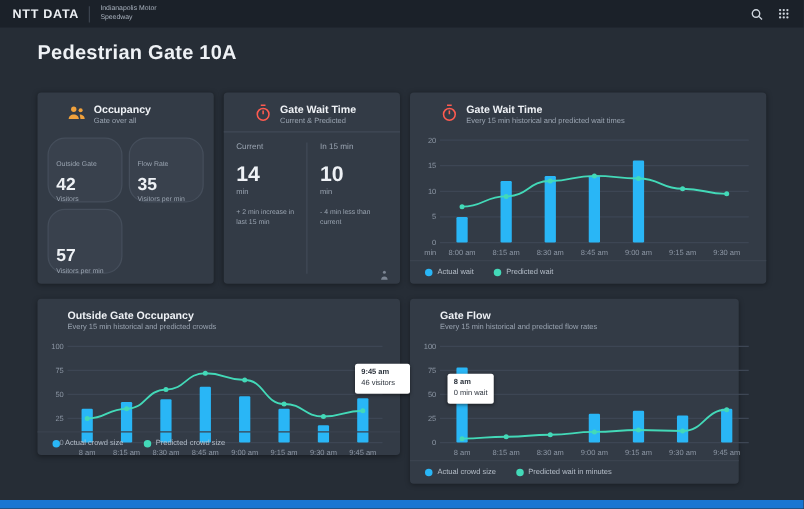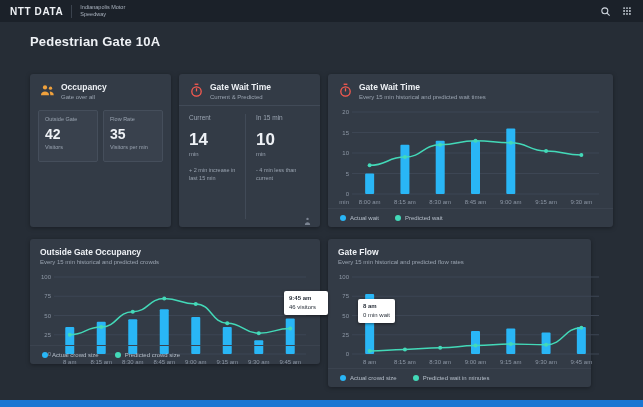--- a/index.html
+++ b/index.html
@@ -3,35 +3,35 @@
 <meta charset="utf-8">
 <style>
   html,body{margin:0;padding:0;width:643px;height:407px;overflow:hidden}
   body{position:relative;background:#262d36;font-family:"Liberation Sans",sans-serif;color:#eef1f5;-webkit-font-smoothing:antialiased}
   .topbar{position:absolute;top:0;left:0;right:0;height:22px;background:#1b2129;display:flex;align-items:center;padding:0 10px;box-sizing:border-box;gap:8px;z-index:10}
   .logo{font-weight:bold;font-size:10px;letter-spacing:.6px;white-space:nowrap}
   .tb-divider{width:1px;height:13px;background:#3a424d}
   .org{font-size:5.5px;color:#aab3bf;line-height:1.3}
   .tb-spacer{flex:1}
   .tb-icon{width:13px;height:13px;display:flex;align-items:center;justify-content:center;cursor:pointer}
-  .page-title{position:absolute;left:30px;top:34px;font-size:13px;font-weight:bold;letter-spacing:.2px}
+  .page-title{position:absolute;left:30px;top:34px;font-size:16px;font-weight:bold;letter-spacing:.2px}
   .card{position:absolute;background:#333b46;border-radius:3px;box-shadow:0 1px 4px rgba(0,0,0,.35)}
   #card-occ{left:30px;top:74px;width:141px;height:153px}
   #card-wait{left:179px;top:74px;width:141px;height:153px}
   #card-wchart{left:328px;top:74px;width:285px;height:153px}
   #card-ochart{left:30px;top:239px;width:290px;height:125px}
   #card-fchart{left:328px;top:239px;width:263px;height:148px}
-  .card-head{display:flex;align-items:flex-start;gap:6px;padding:8px 10px 5px}
+  .card-head{display:flex;align-items:flex-start;gap:6px;padding:8px 24px 5px}
   .card-head.with-rule{border-bottom:1px solid #414a57}
   .head-icon{width:15px;height:15px;flex:0 0 auto;margin-top:1px}
   .card-title{font-size:8.5px;font-weight:bold;line-height:1.2}
   .card-sub{font-size:6px;color:#9aa4b1;margin-top:2px}
   
   .stats{position:absolute;left:8px;right:8px;top:36px;display:grid;grid-template-columns:1fr 1fr;gap:5px}
-  .tile{background:#39414d;border:1px solid #454e5b;border-radius:2px;padding:5px 6px;height:52px;box-sizing:border-box}
+  .tile{background:#39414d;border:1px solid #454e5b;border-radius:14px;padding:18px 6px;height:52px;box-sizing:border-box}
   .tile .lbl{font-size:5.5px;color:#9aa4b1;min-height:7px}
   .tile .val{font-size:14px;font-weight:bold;margin-top:3px}
   .tile .unit{font-size:5.5px;color:#9aa4b1;margin-top:2px}
   
   .wait-body{position:absolute;top:40px;left:10px;right:8px;bottom:8px;display:flex}
   .wcol{flex:1}
   .wcol.right{border-left:1px solid #414a57;padding-left:10px}
   .wlabel{font-size:6.5px;color:#9aa4b1}
   .wvalue{font-size:17px;font-weight:bold;margin-top:9px}
   .wunit{font-size:6px;color:#9aa4b1;margin-top:1px}
@@ -100,20 +100,25 @@
   </div>
   <div class="stats">
     <div class="tile">
       <div class="lbl">Outside Gate</div>
       <div class="val">42</div>
       <div class="unit">Visitors</div>
     </div>
     <div class="tile">
       <div class="lbl">Flow Rate</div>
       <div class="val">35</div>
+      <div class="unit">Visitors per min</div>
+    </div>
+    <div class="tile">
+      <div class="lbl"></div>
+      <div class="val">57</div>
       <div class="unit">Visitors per min</div>
     </div>
   </div>
 </div>
 
 <div class="card" id="card-wait">
   <div class="card-head with-rule">
     <span class="head-icon">
       <svg width="15" height="15" viewBox="0 0 24 24" fill="none" stroke="#ff5b50" stroke-width="2">
         <circle cx="12" cy="13.5" r="7.5"></circle>

